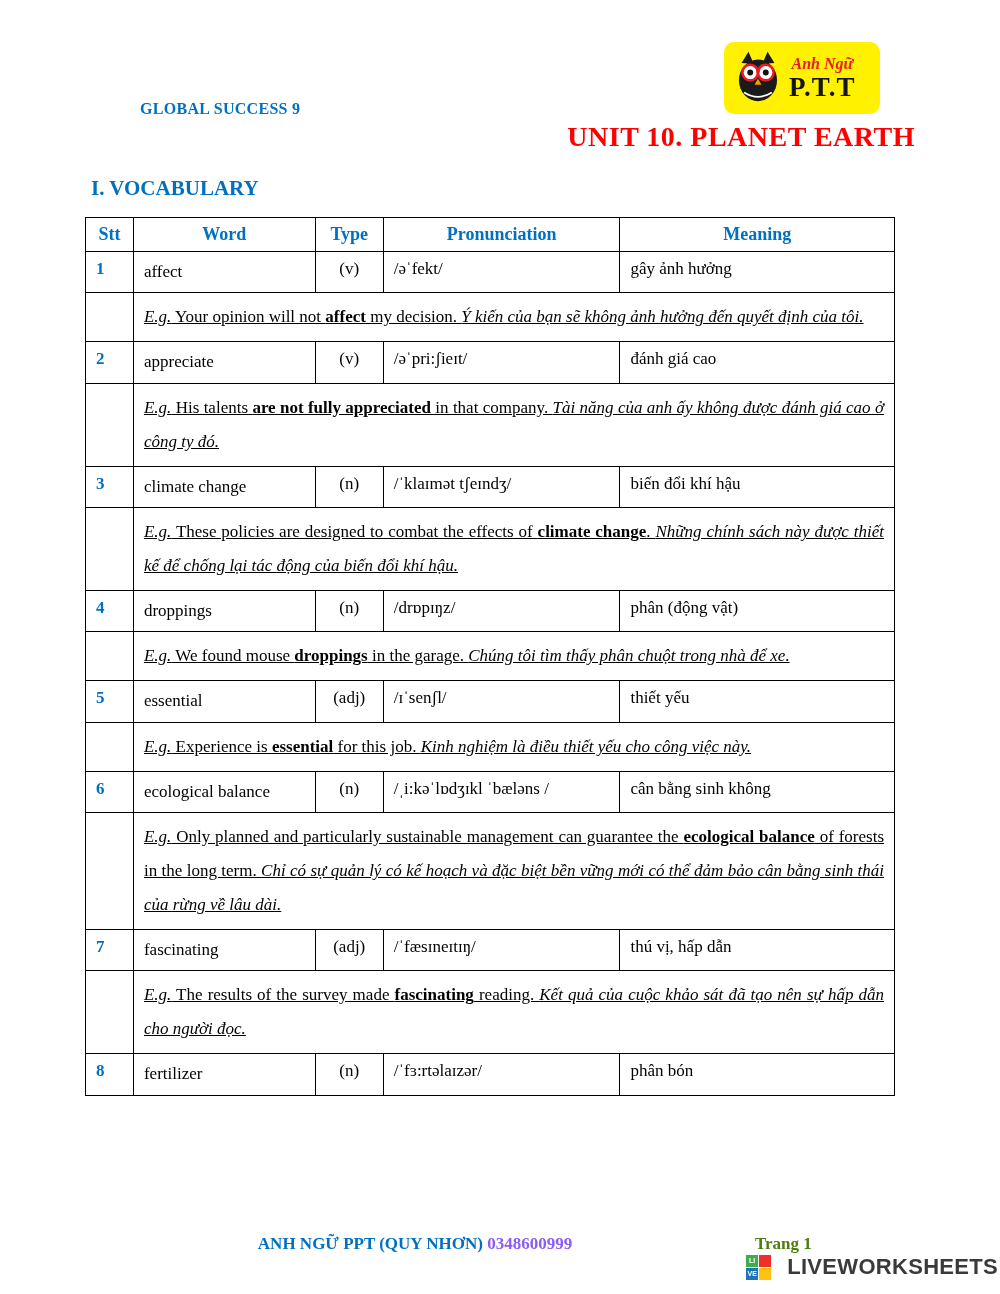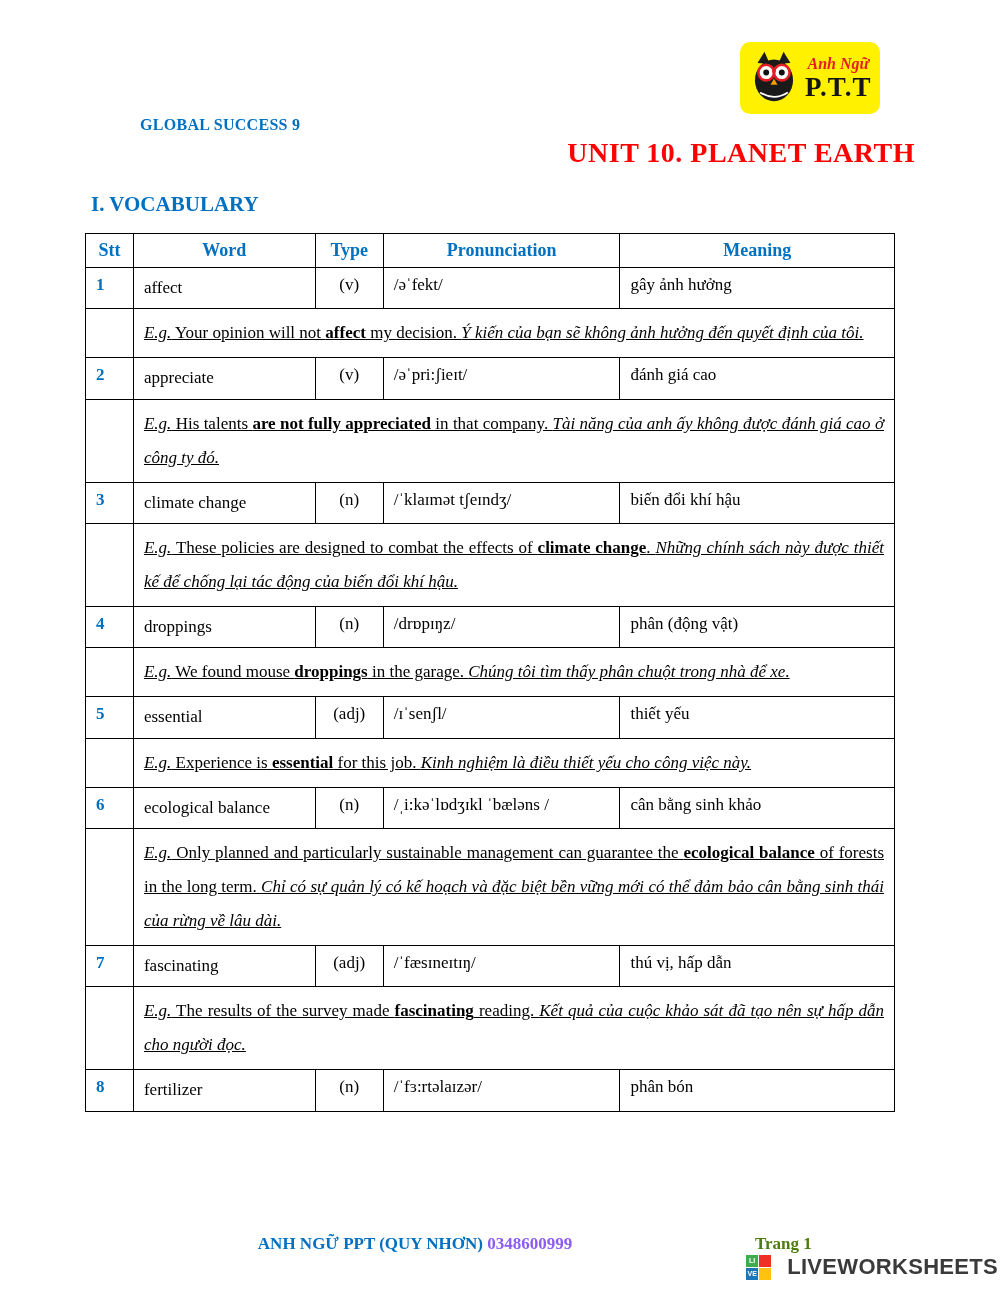--- a/index.html
+++ b/index.html
@@ -7,30 +7,30 @@
   body {
     width:1000px; height:1294px;
     font-family:"Liberation Serif","DejaVu Serif",serif;
     color:#000;
   }
   .page { position:relative; width:1000px; height:1294px; overflow:hidden; background:#fff; }
 
   
   .logo-box {
     position:absolute; top:42px; right:120px;
-    width:140px; height:72px;
+    width:156px; height:72px;
     background:#FFF100; border-radius:10px;
     display:flex; align-items:center; gap:5px; padding:4px 8px;
   }
   .logo-text { display:flex; flex-direction:column; align-items:center; line-height:1; }
   .brand-script { color:#E51D25; font-style:italic; font-weight:bold; font-size:16px; }
   .brand-main { color:#151515; font-weight:bold; font-size:27px; letter-spacing:1px; margin-top:2px; }
 
   
-  .content { padding:16px 85px; }
+  .content { padding:0 85px; }
   .course { padding-top:100px; margin-left:55px; color:#0070C0; font-weight:bold; font-size:16px; letter-spacing:0.3px; }
   .doc-title { text-align:right; color:#FF0000; font-weight:bold; font-size:28px; margin-top:3px; letter-spacing:0.5px; }
   .section-title { color:#0070C0; font-weight:bold; font-size:21px; margin-top:23px; margin-left:6px; }
 
   
   table.vocab { width:810px; border-collapse:collapse; margin-top:16px; }
   .vocab th, .vocab td { border:1px solid #000; }
   .vocab th {
     color:#0070C0; font-weight:bold; font-size:18px;
     text-align:center; padding:6px 4px;
@@ -179,21 +179,21 @@
           </tr>
           <tr>
             <td class="stt-cell"></td>
             <td colspan="4" class="example-cell"><span class="seg-italic">E.g.</span><span> Experience is </span><span class="seg-bold">essential</span><span> for this job. </span><span class="seg-italic">Kinh nghiệm là điều thiết yếu cho công việc này.</span></td>
           </tr>
           <tr>
             <td class="stt-cell">6</td>
             <td class="word-cell"><span class="word-span">ecological balance</span></td>
             <td class="type-cell">(n)</td>
             <td class="pron-cell">/ˌi:kəˈlɒdʒɪkl ˈbæləns /</td>
-            <td class="meaning-cell">cân bằng sinh khảo</td>
+            <td class="meaning-cell">cân bằng sinh không</td>
           </tr>
           <tr>
             <td class="stt-cell"></td>
             <td colspan="4" class="example-cell"><span class="seg-italic">E.g.</span><span> Only planned and particularly sustainable management can guarantee the </span><span class="seg-bold">ecological balance</span><span> of forests in the long term. </span><span class="seg-italic">Chỉ có sự quản lý có kế hoạch và đặc biệt bền vững mới có thể đảm bảo cân bằng sinh thái của rừng về lâu dài.</span></td>
           </tr>
           <tr>
             <td class="stt-cell">7</td>
             <td class="word-cell"><span class="word-span">fascinating</span></td>
             <td class="type-cell">(adj)</td>
             <td class="pron-cell">/ˈfæsɪneɪtɪŋ/</td>

